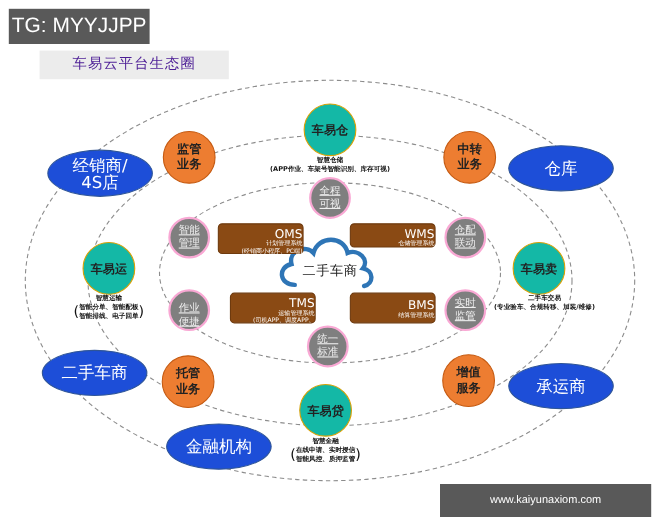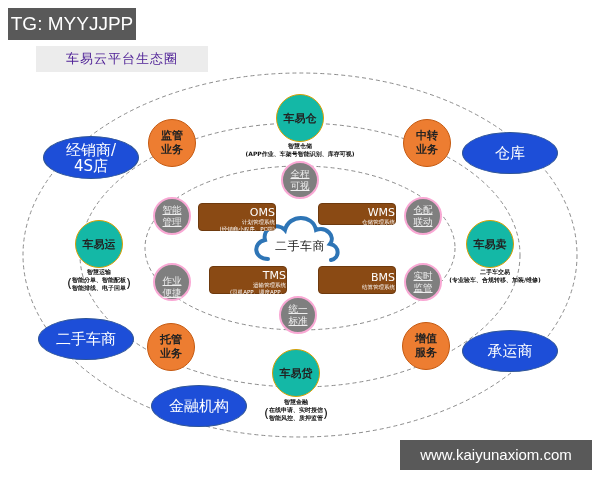--- a/index.html
+++ b/index.html
@@ -25,21 +25,21 @@
                  font-size:9.5px; line-height:12px; box-sizing:border-box;text-decoration:underline; }
   .sys-box { background:#8a4a14; border:1px solid #6e3a0e; border-radius:4px; color:#fff;
              text-align:right; box-sizing:border-box; }
   .sys-box .name { font-size:11px; line-height:13px; margin-top:2px; }
   .sys-box .sub { font-size:5.5px; line-height:7px; }
   .caption { color:#111; text-align:center; font-size:6px; line-height:8px; font-weight:bold; white-space:nowrap; }
   .caption .paren { font-size:13px; font-weight:normal; vertical-align:middle; }
   .cap-inline { display:inline-block; vertical-align:middle; }
   .cloud-label { font-size:12px; color:#222; text-align:center; letter-spacing:0.5px; }
   .watermark { left:400px; top:440px; width:192px; height:30px; background:#595959; color:#fff;
-               font-family:"Liberation Sans", sans-serif; font-size:15px; line-height:30px; text-align:center; }
+               font-family:"Liberation Sans", sans-serif; font-size:10px; line-height:30px; text-align:center; }
 </style>
 </head>
 <body>
 
 <div class="abs tg-badge">TG: MYYJJPP</div>
 <div class="abs title-box">车易云平台生态圈</div>
 
 <svg class="abs rings" width="600" height="480">
   <ellipse cx="300" cy="255" rx="277" ry="182" fill="none" stroke="#8c8c8c" stroke-width="1" stroke-dasharray="4,3"></ellipse>
   <ellipse cx="300" cy="255" rx="220" ry="132" fill="none" stroke="#8c8c8c" stroke-width="1" stroke-dasharray="4,3"></ellipse>

